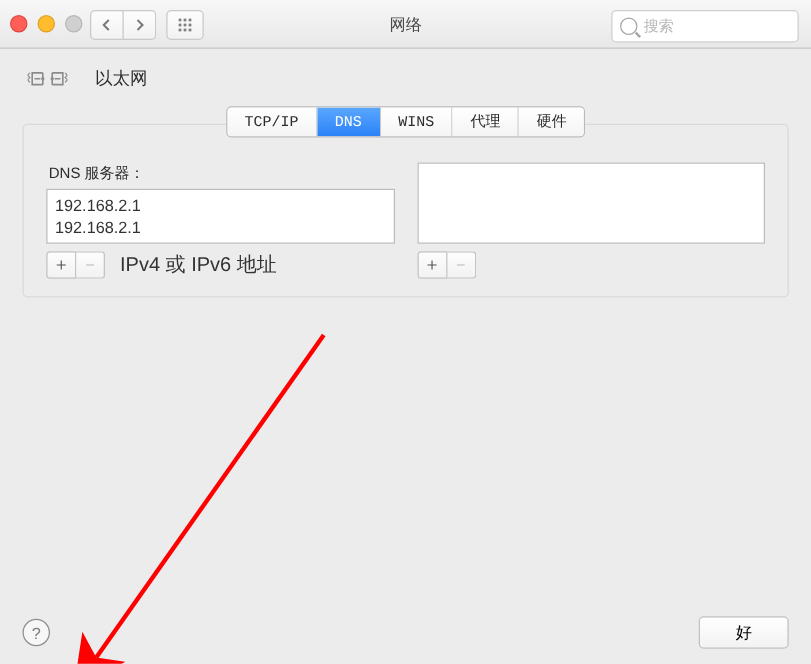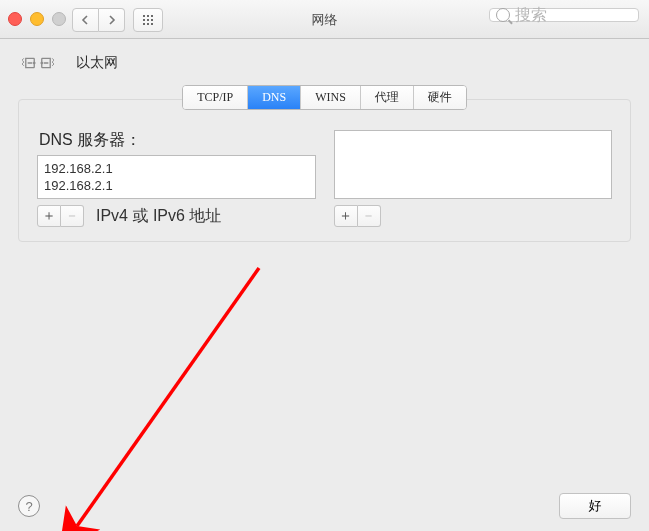--- a/index.html
+++ b/index.html
@@ -18,51 +18,51 @@
   .navbtn{width:25px;height:22px;background:linear-gradient(#fdfdfd,#f2f2f2);
     border:1px solid #c9c9c9;display:flex;align-items:center;justify-content:center;
     font-size:12px;color:#6b6b6b;}
   .navbtn:first-child{border-radius:4px 0 0 4px;}
   .navbtn:nth-child(2){border-left:none;border-radius:0 4px 4px 0;}
   .navbtn.apps{width:28px;margin-left:8px;border-radius:4px;}
   .apps-ic{display:inline-block;width:12px;height:12px;
     background:radial-gradient(circle,#6a6a6a 1px,transparent 1.2px);
     background-size:4px 4px;}
   .wtitle{position:absolute;left:0;right:0;top:11px;text-align:center;font-size:13px;color:#4a4a4a;}
-  .search{position:absolute;right:10px;top:8px;width:150px;height:14px;
+  .search{position:absolute;right:10px;top:8px;width:150px;height:26px;
     background:#fff;border:1px solid #cfcfcf;border-radius:4px;display:flex;
-    align-items:center;padding:0 6px;box-sizing:border-box;color:#b7b7b7;font-size:16px;}
+    align-items:center;padding:0 6px;box-sizing:border-box;color:#b7b7b7;font-size:12px;}
   .mag{width:12px;height:12px;border:1.5px solid #a7a7a7;border-radius:50%;
     position:relative;margin-right:5px;flex:none;}
   .mag::after{content:"";position:absolute;width:5px;height:1.5px;background:#a7a7a7;
     transform:rotate(45deg);right:-4px;bottom:-1px;}
 
   
   .header{display:flex;align-items:center;gap:22px;padding:14px 22px 10px;}
   .eth-icon{width:32px;height:20px;position:relative;color:#7a7a7a;display:flex;
     align-items:center;justify-content:center;}
   .hlabel{font-size:14px;color:#2c2c2c;}
 
   
   .tabs{display:flex;justify-content:center;margin-top:2px;position:relative;z-index:2;}
   .seg{display:flex;border:1px solid #b9b9b9;border-radius:4px;overflow:hidden;
     background:#fff;}
   .seg button{border:none;background:linear-gradient(#ffffff,#f4f4f4);
-    padding:3px 14px;font-size:12px;font-family:Liberation Serif, serif;border-right:1px solid #c9c9c9;
+    padding:3px 14px;font-size:12px;font-family:Liberation Mono, monospace;border-right:1px solid #c9c9c9;
     color:#2b2b2b;cursor:default;}
   .seg button:last-child{border-right:none;}
   .seg button.sel{background:linear-gradient(#5aa7ff,#2a82f7);color:#fff;}
 
   
   .group{margin:0 18px 14px;border:1px solid #d9d9d9;border-top:1px solid #d9d9d9;
     border-radius:4px;background:#ececec;padding:30px 18px 14px;
     position:relative;top:-11px;}
   .cols{display:flex;gap:18px;}
   .col{flex:1;display:flex;flex-direction:column;}
-  .col-label{font-size:16px;color:#2b2b2b;margin:0 0 4px 2px;}
+  .col-label{font-size:12px;color:#2b2b2b;margin:0 0 4px 2px;}
   .listbox{flex:1;background:#fff;border:1px solid #bcbcbc;height:270px;
     overflow:auto;font-size:13px;padding:4px 6px;line-height:17px;}
   .pm-row{display:flex;align-items:center;margin-top:6px;gap:0;}
   .sq{width:22px;height:20px;background:linear-gradient(#fdfdfd,#f2f2f2);
     border:1px solid #c4c4c4;display:flex;align-items:center;justify-content:center;
     font-size:14px;color:#555;}
   .sq.add{border-radius:3px 0 0 3px;}
   .sq.rm{border-left:none;border-radius:0 3px 3px 0;color:#c0c0c0;}
   .hint{margin-left:12px;font-size:16px;color:#333;}
 

